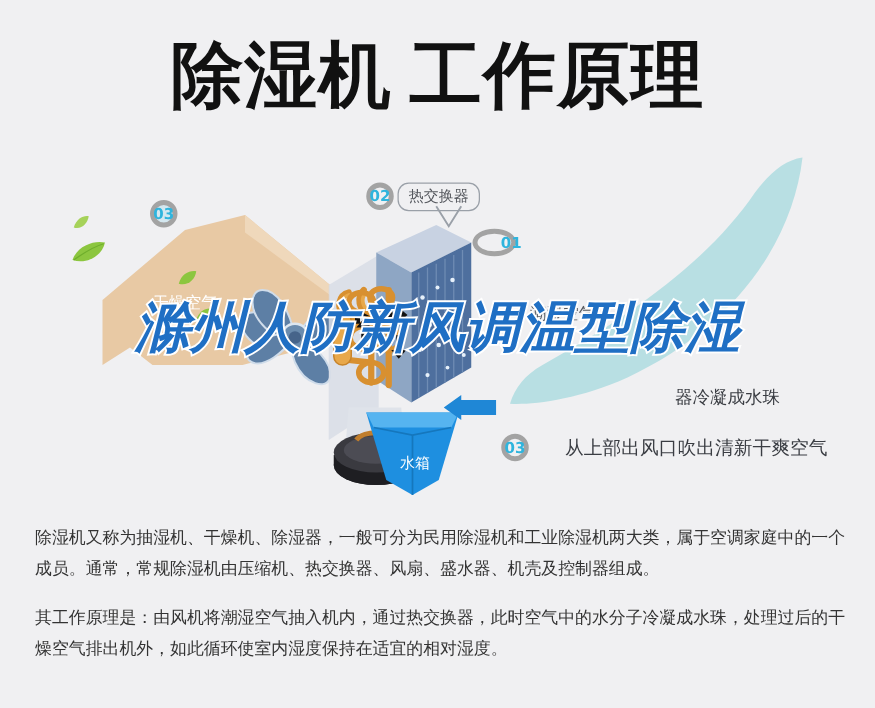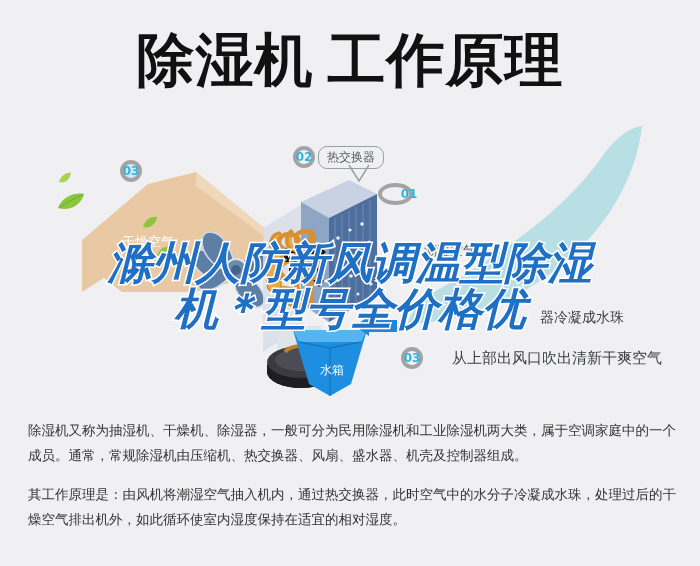--- a/index.html
+++ b/index.html
@@ -272,21 +272,20 @@
     <div class="lbl" style="left:320px;top:244px;color:#ffffff;font-size:12px;">水箱</div>
 
     <div class="lbl" style="left:540px;top:191px;font-size:14px;color:#3a3d43;">器冷凝成水珠</div>
 
     <div class="badge" style="left:401px;top:229px;">03</div>
     <div class="lbl" style="left:452px;top:231px;font-size:15px;color:#3a3d43;">从上部出风口吹出清新干爽空气</div>
   </div>
 
   <div class="overlay">
     <span class="ln">滁州人防新风调温型除湿</span>
-    <span class="ln">机＊型号全价格优</span>
   </div>
 
   <div class="bodytext">
     <p>除湿机又称为抽湿机、干燥机、除湿器，一般可分为民用除湿机和工业除湿机两大类，属于空调家庭中的一个成员。通常，常规除湿机由压缩机、热交换器、风扇、盛水器、机壳及控制器组成。</p>
     <div class="pgap"></div>
     <p>其工作原理是：由风机将潮湿空气抽入机内，通过热交换器，此时空气中的水分子冷凝成水珠，处理过后的干燥空气排出机外，如此循环使室内湿度保持在适宜的相对湿度。</p>
   </div>
 
 </div>
 

